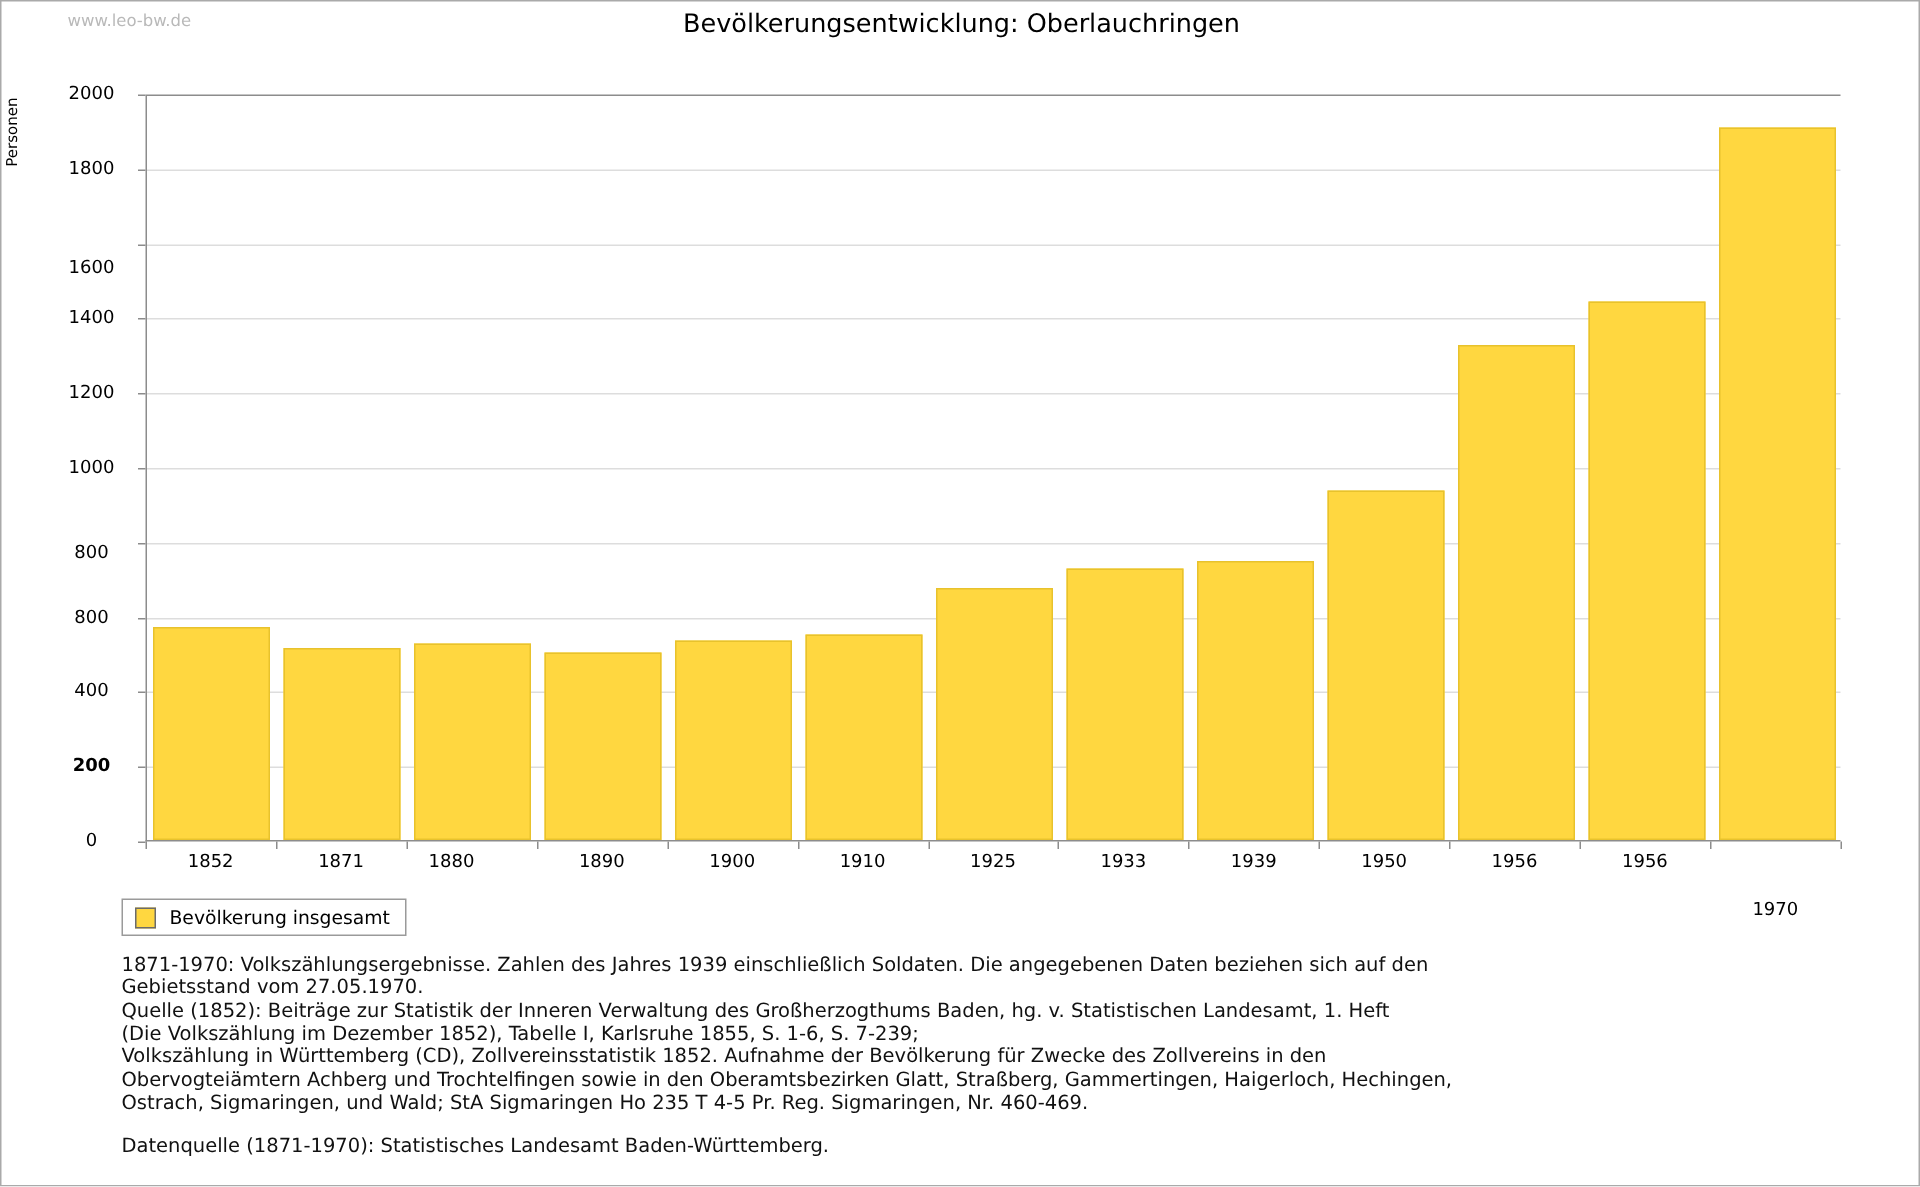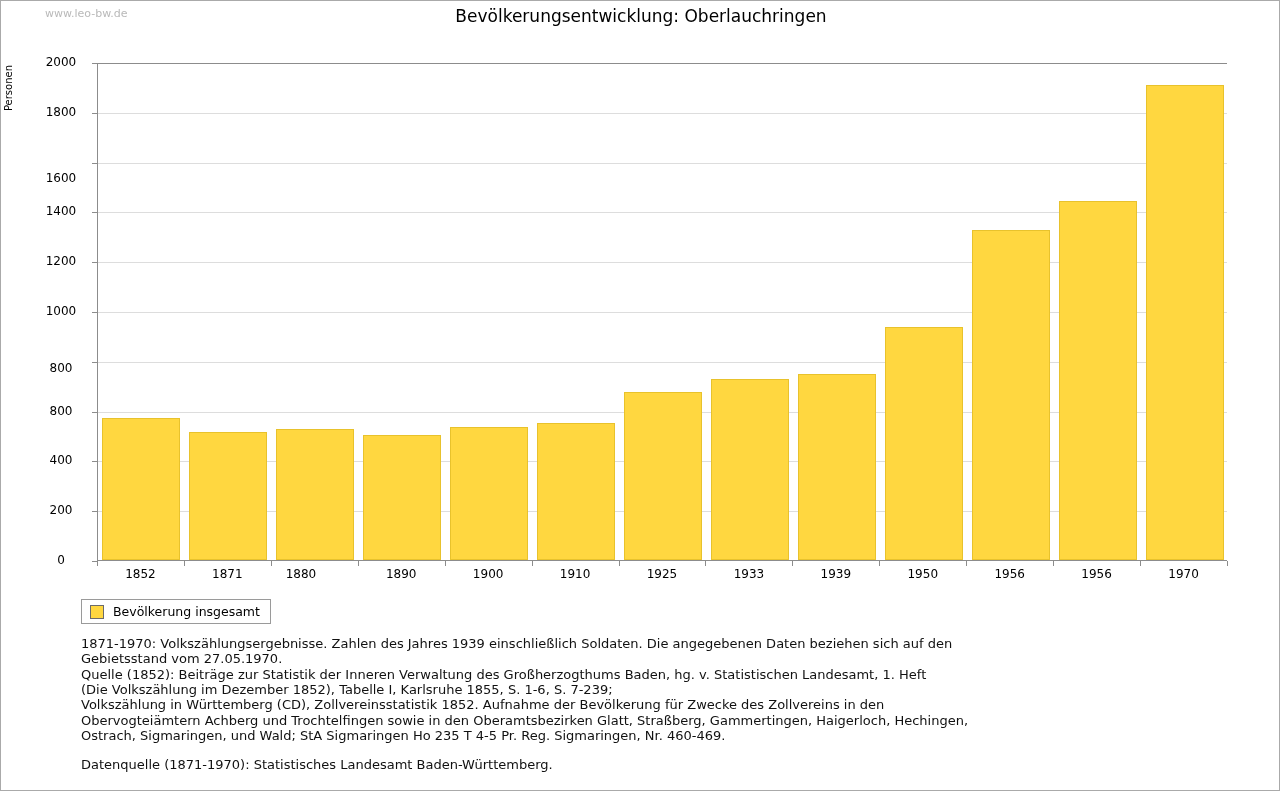--- a/index.html
+++ b/index.html
@@ -169,21 +169,21 @@
       <div class="bar" title="1939: 746" style="left: 699.846px; width: 78px; height: 185.754px; background: rgb(255, 215, 64);"></div>
       <div class="bar" title="1950: 936" style="left: 786.769px; width: 78px; height: 233.064px; background: rgb(255, 215, 64);"></div>
       <div class="bar" title="1956: 1324" style="left: 873.692px; width: 78px; height: 329.676px; background: rgb(255, 215, 64);"></div>
       <div class="bar" title="1961: 1440" style="left: 960.615px; width: 78px; height: 358.56px; background: rgb(255, 215, 64);"></div>
       <div class="bar" title="1970: 1908" style="left: 1047.54px; width: 78px; height: 475.092px; background: rgb(255, 215, 64);"></div>
     </div>
 
   <div id="axes-overlay">
       <div class="ytick-label" style="top: 552px;">0</div>
       <div class="ytick-mark" style="left: 91px; top: 560px;"></div>
-      <div class="ytick-label" style="top: 502.2px;">200</div>
+      <div class="ytick-label" style="top: 502.2px; font-weight: bold;">200</div>
       <div class="ytick-mark" style="left: 91px; top: 510.2px;"></div>
       <div class="ytick-label" style="top: 452.4px;">400</div>
       <div class="ytick-mark" style="left: 91px; top: 460.4px;"></div>
       <div class="ytick-label" style="top: 402.6px;">800</div>
       <div class="ytick-mark" style="left: 91px; top: 410.6px;"></div>
       <div class="ytick-label" style="top: 360px;">800</div>
       <div class="ytick-mark" style="left: 91px; top: 360.8px;"></div>
       <div class="ytick-label" style="top: 303px;">1000</div>
       <div class="ytick-mark" style="left: 91px; top: 311px;"></div>
       <div class="ytick-label" style="top: 253.2px;">1200</div>
@@ -213,21 +213,21 @@
       <div class="xtick-label" style="left: 707.923px; width: 80px;">1933</div>
       <div class="xtick-mark" style="left: 704.462px;"></div>
       <div class="xtick-label" style="left: 794.846px; width: 80px;">1939</div>
       <div class="xtick-mark" style="left: 791.385px;"></div>
       <div class="xtick-label" style="left: 881.769px; width: 80px;">1950</div>
       <div class="xtick-mark" style="left: 878.308px;"></div>
       <div class="xtick-label" style="left: 968.692px; width: 80px;">1956</div>
       <div class="xtick-mark" style="left: 965.231px;"></div>
       <div class="xtick-label" style="left: 1055.62px; width: 80px;">1956</div>
       <div class="xtick-mark" style="left: 1052.15px;"></div>
-      <div class="xtick-label" style="left: 1142.54px; width: 80px;">1970</div>
+      <div class="xtick-label" style="left: 1142.54px; width: 80px; margin-top: 32px;">1970</div>
       <div class="xtick-mark" style="left: 1139.08px;"></div>
       <div class="xtick-mark" style="left: 1226px;"></div>
     </div>
 
   <div id="legend">
     <span class="swatch"></span>
     <span class="legend-label">Bevölkerung insgesamt</span>
   </div>
 
   <div class="footnotes">

